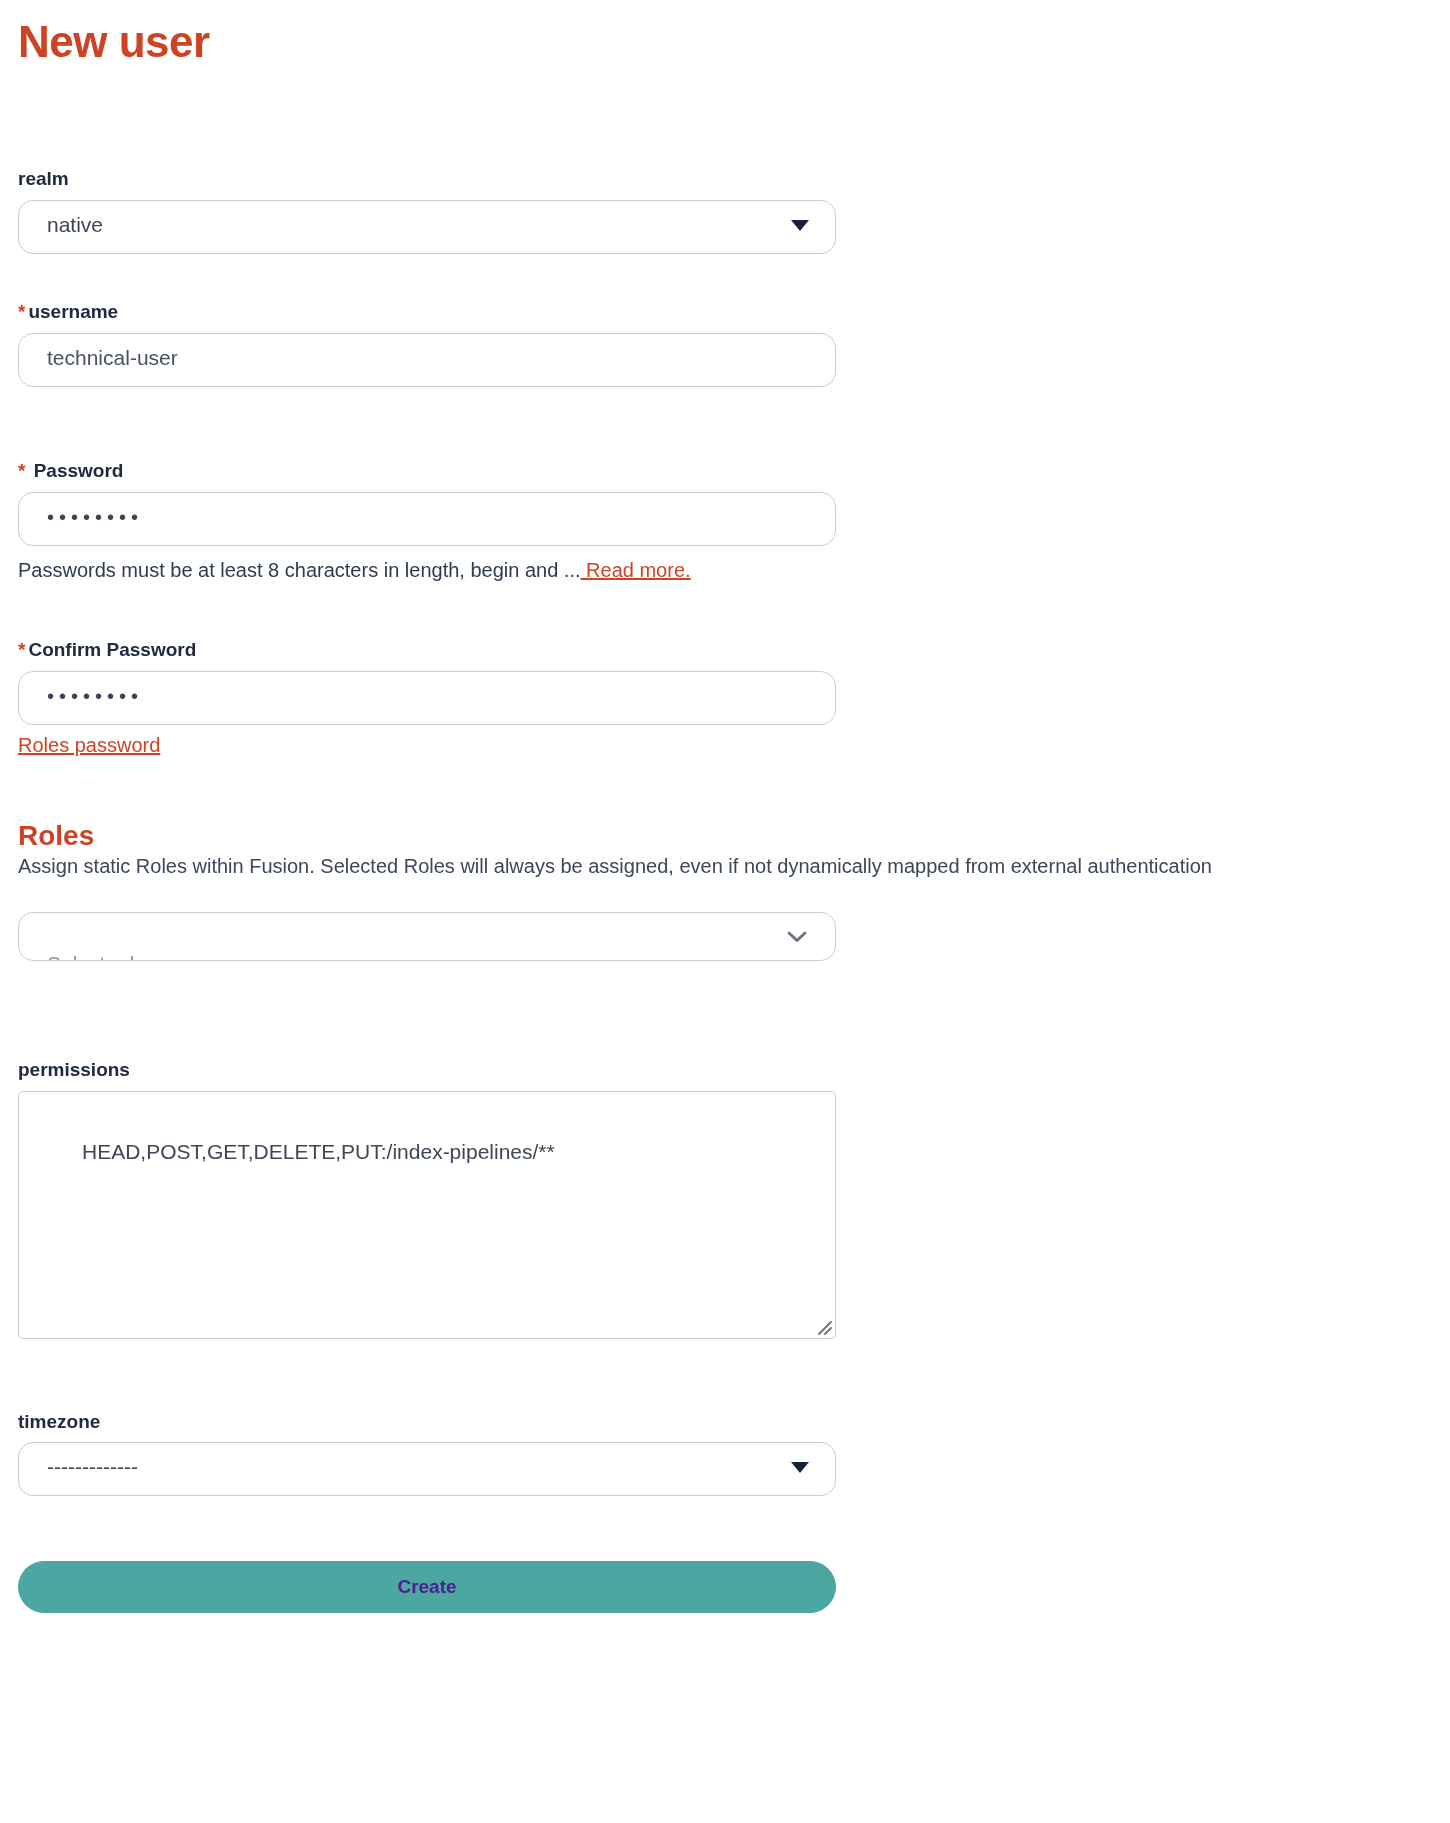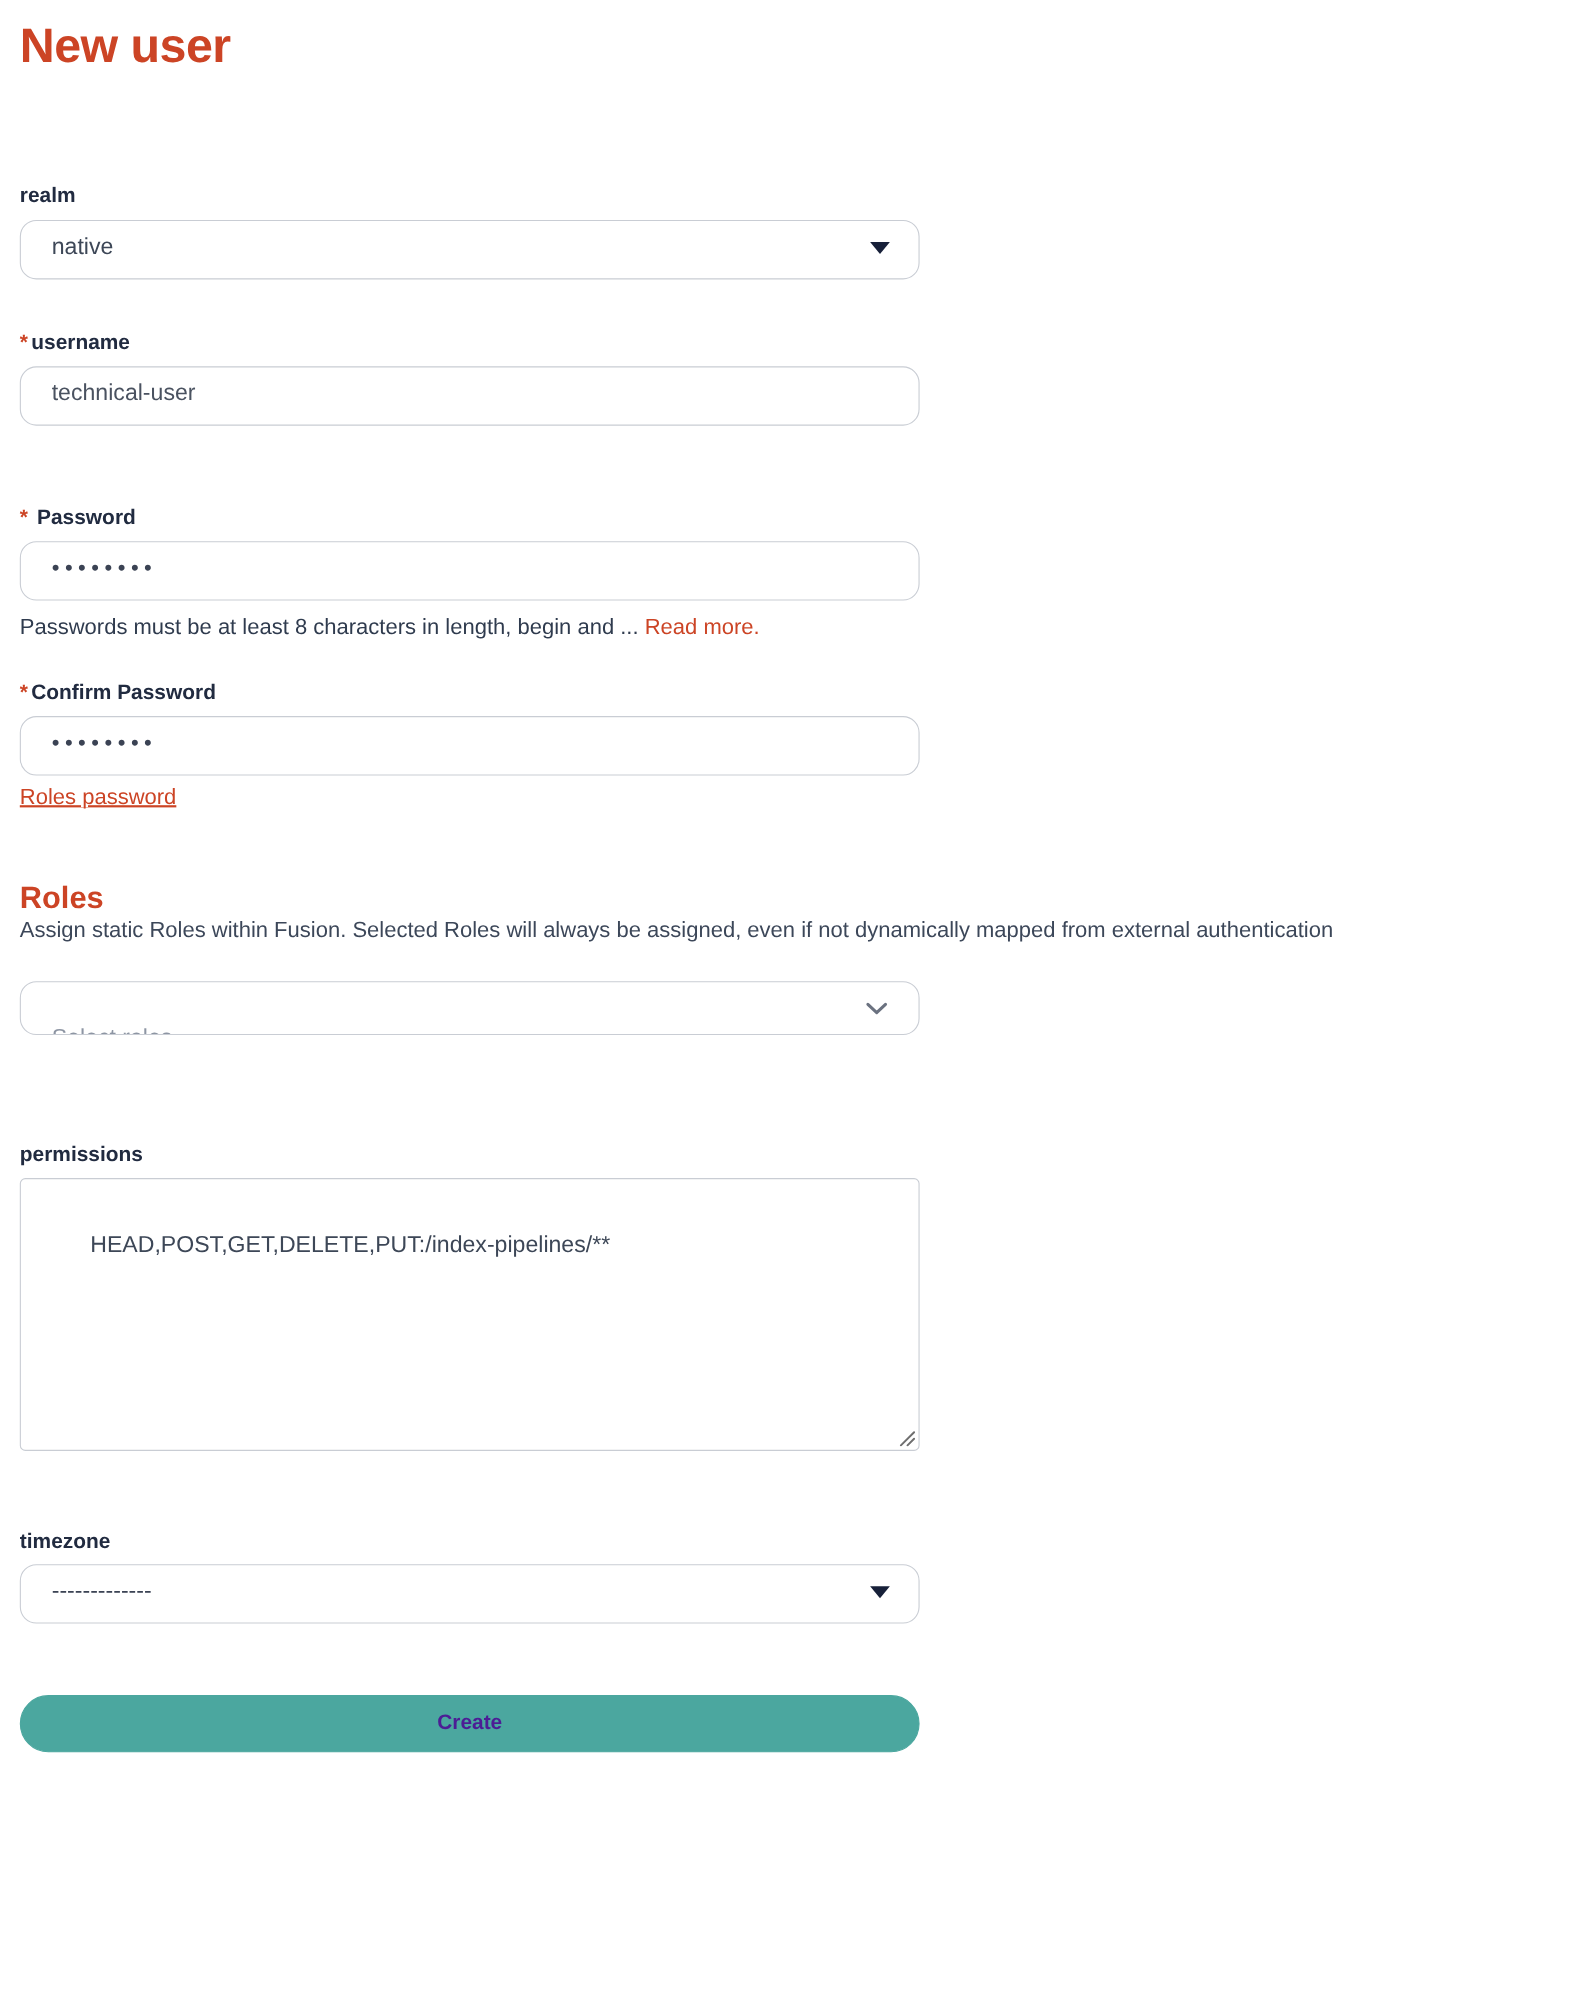--- a/index.html
+++ b/index.html
@@ -113,20 +113,21 @@
 
   
   .help-text {
     font-size: 20px;
     color: #2f3b4e;
     line-height: 1.3;
     margin-top: 11px;
   }
   .link {
     color: #cc4425;
+    text-decoration: underline;
     cursor: pointer;
   }
   .show-password {
     font-size: 20px;
     color: #cc4425;
     text-decoration: underline;
     margin-top: 9px;
     display: inline-block;
     cursor: pointer;
   }
@@ -217,21 +218,21 @@
     background: #4ba79f;
     color: #4c1d95;
     border: 1px solid #4ba79f;
     margin-top: 13px;
   }
 
   
   .blk-realm     { margin-top: 102px; }
   .blk-username  { margin-top: 47px; }
   .blk-password  { margin-top: 73px; }
-  .blk-confirm   { margin-top: 36px; }
+  .blk-confirm   { margin-top: 56px; }
   .blk-roles     { margin-top: 63px; }
   .blk-roleselect{ margin-top: 33px; }
   .blk-perms     { margin-top: 98px; }
   .blk-timezone  { margin-top: 72px; }
   .blk-actions   { margin-top: 65px; }
 </style>
 </head>
 <body>
 
 <div class="page">

